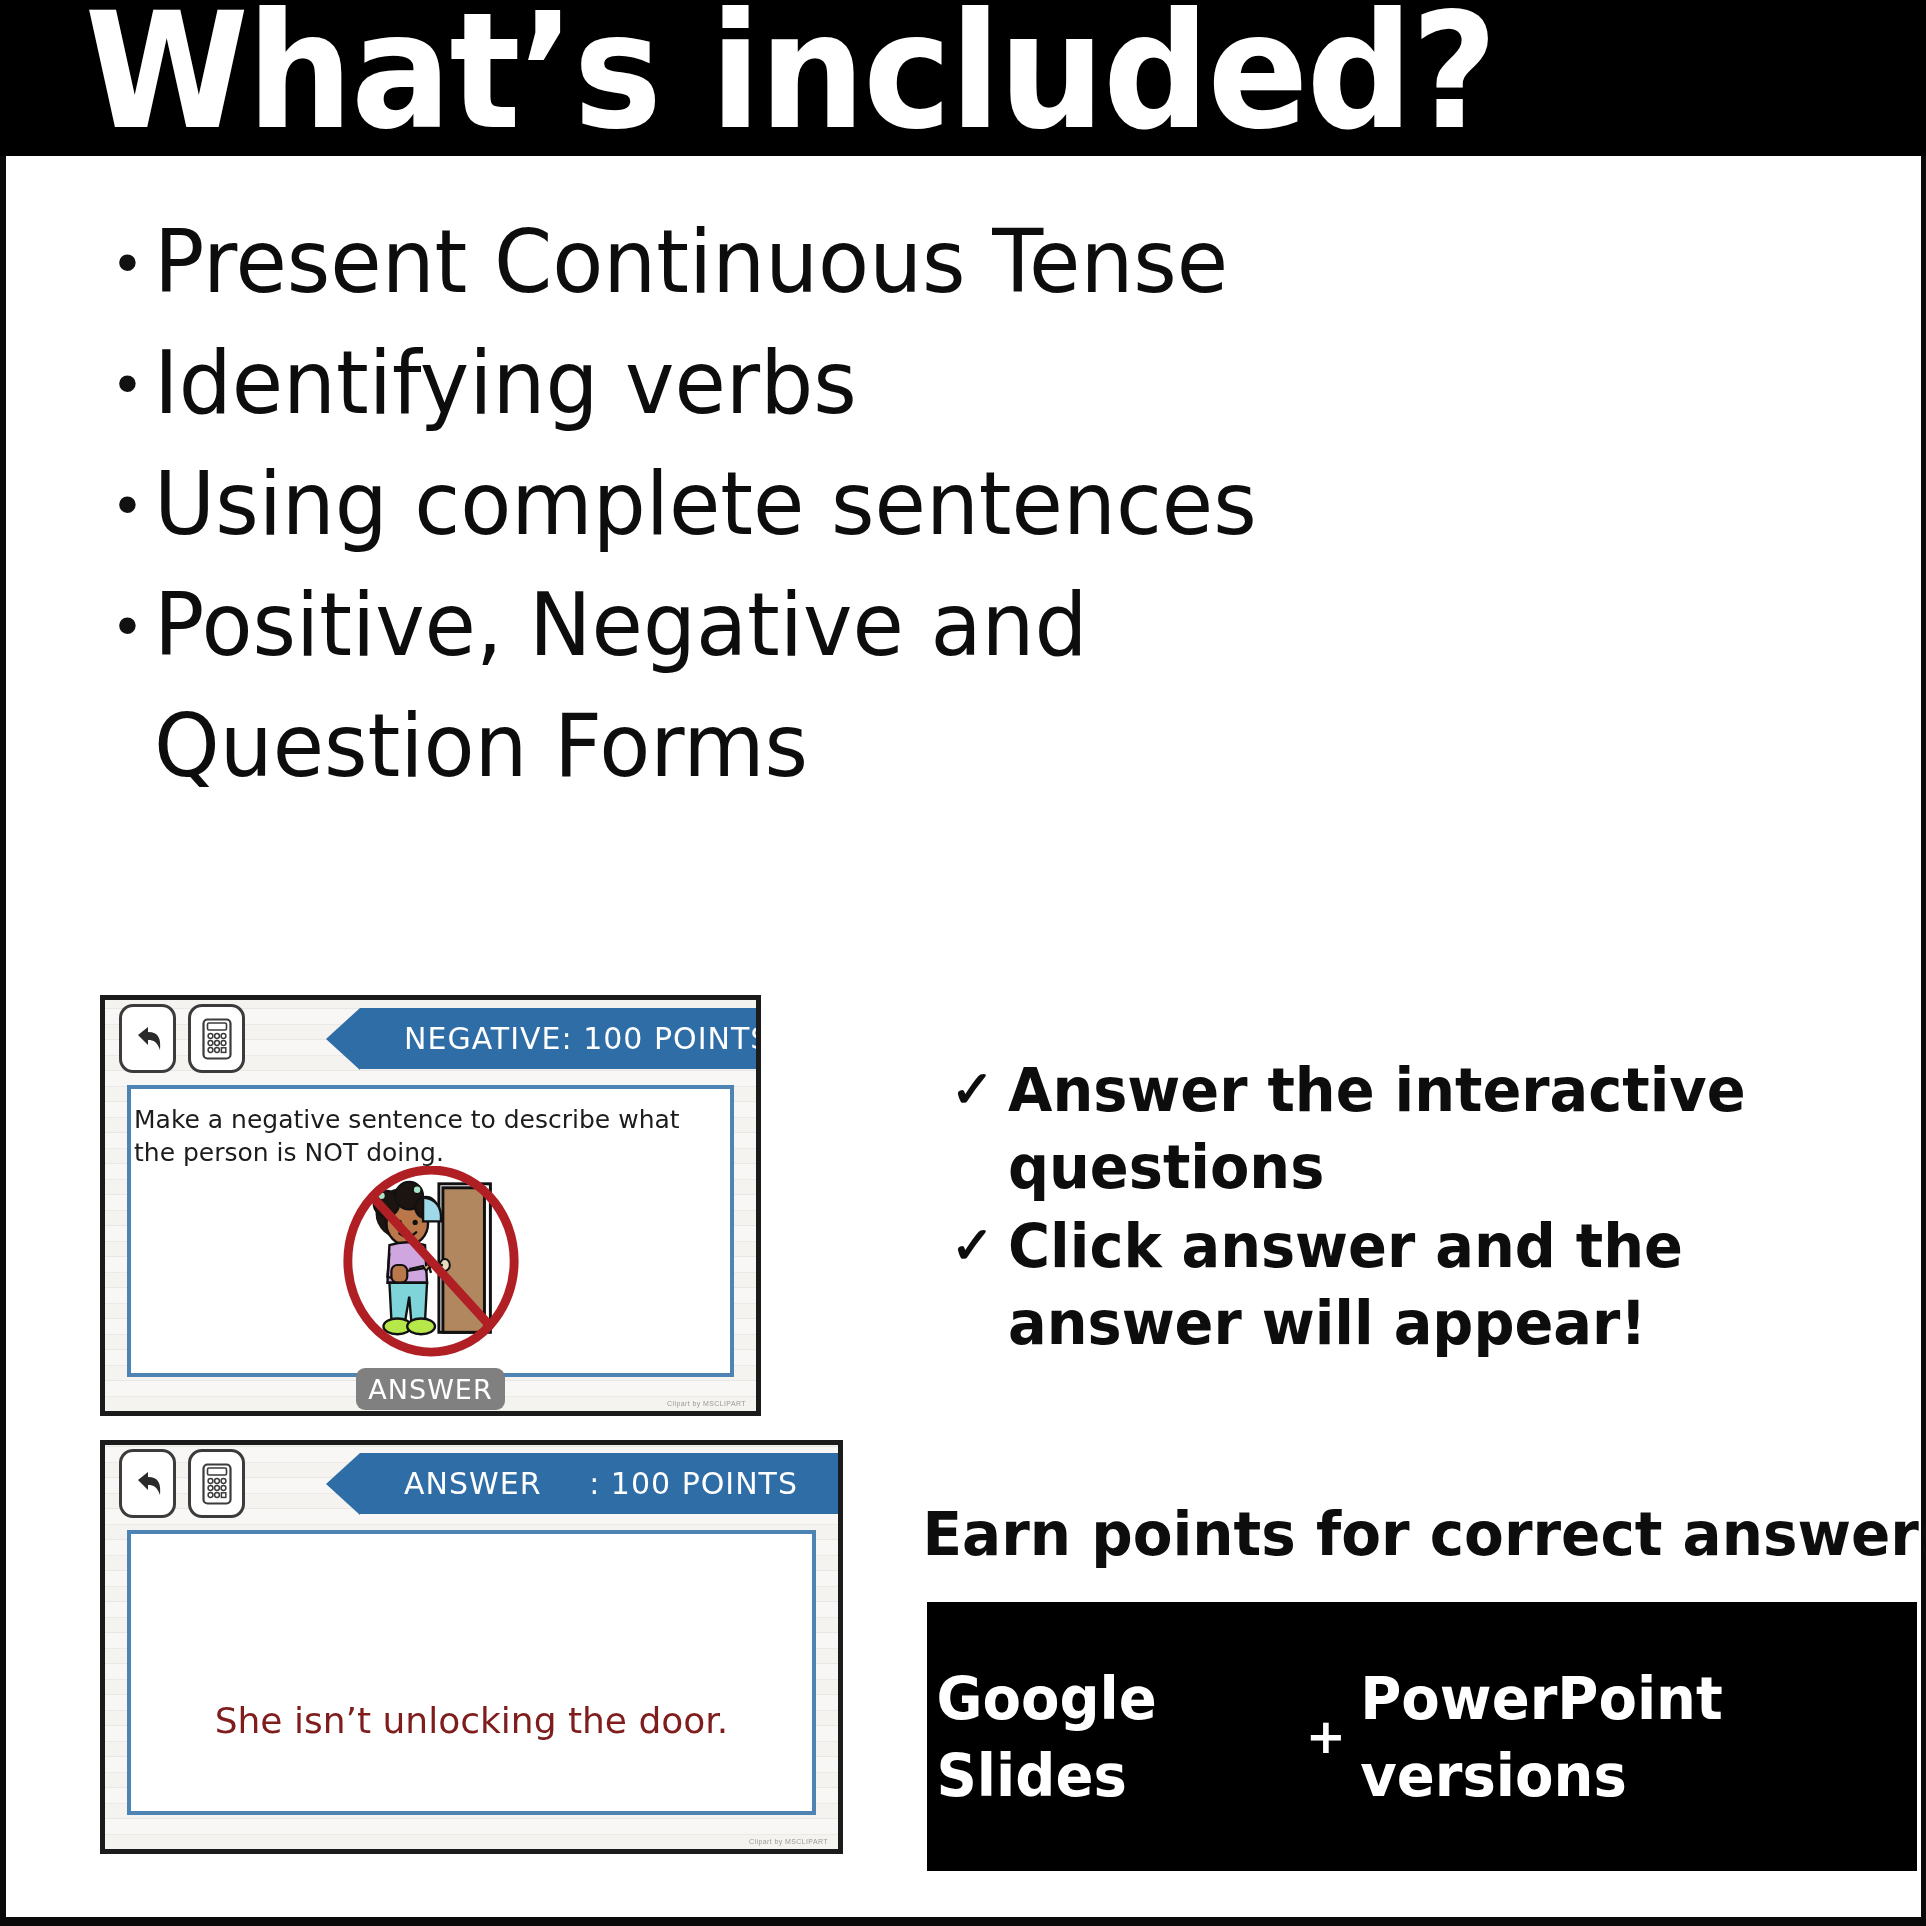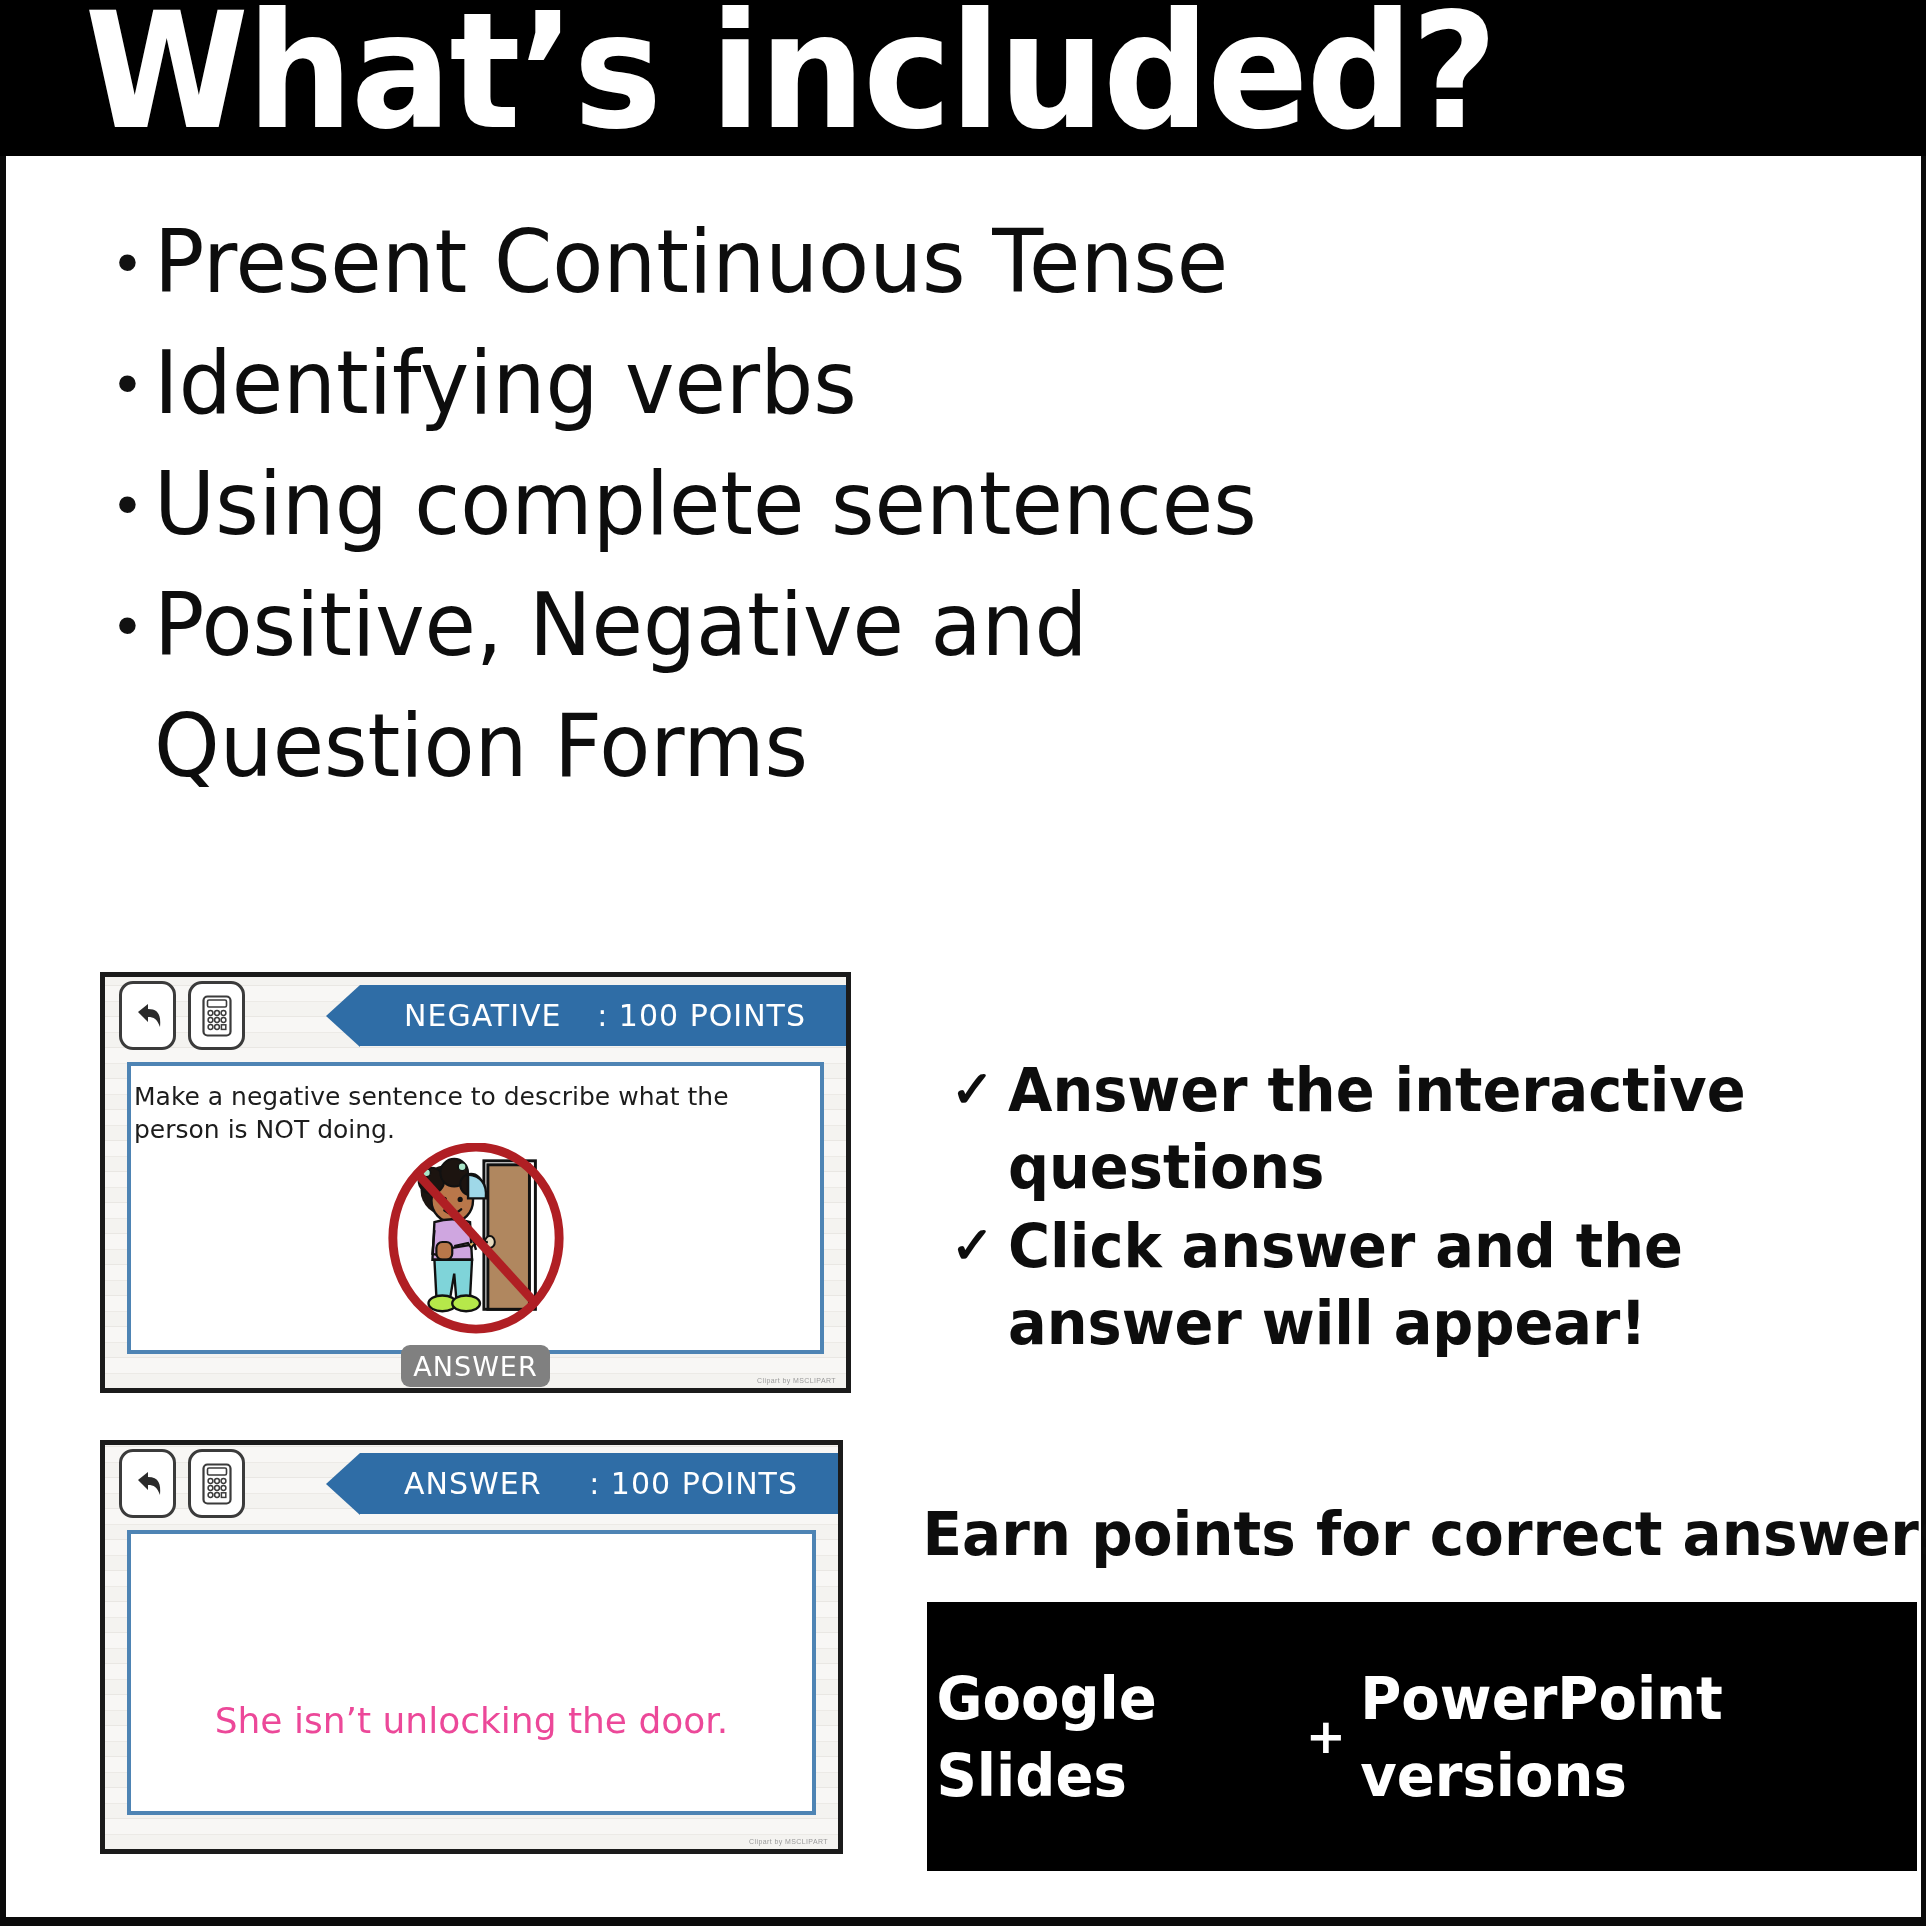--- a/index.html
+++ b/index.html
@@ -81,21 +81,21 @@
     background:
       repeating-linear-gradient(
         0deg,
         #f4f3f0 0px,#f4f3f0 14px,
         #eceae6 14px,#eceae6 15px,
         #f8f7f5 15px,#f8f7f5 30px,
         #e9e7e3 30px,#e9e7e3 31px
       );
     overflow:hidden;
   }
-  .card.card1{left:94px;top:972px;width:751px;height:421px;}
+  .card.card1{left:94px;top:995px;width:661px;height:421px;}
   .card.card2{left:94px;top:1440px;width:743px;height:414px;}
 
   .card-topbar{
     position:relative;height:77px;
     display:flex;align-items:center;
   }
   .icon-btn{
     width:57px;height:69px;
     margin-left:14px;
     background:#ffffff;
@@ -153,21 +153,21 @@
     display:flex;align-items:center;justify-content:center;
     font-size:27px;
     font-family:"DejaVu Sans", sans-serif;
     letter-spacing:1px;
   }
   .answer-sentence{
     position:absolute;left:0;right:0;top:166px;
     text-align:center;
     font-family:"DejaVu Sans", sans-serif;
     font-size:36px;
-    color:#ec4899;
+    color:#7f1d1d;
   }
   .credit{
     position:absolute;right:10px;bottom:4px;
     font-size:7px;color:#9a9a9a;
     letter-spacing:0.4px;
   }
 
   
   .check-list{
     position:absolute;left:945px;top:1051px;width:980px;

